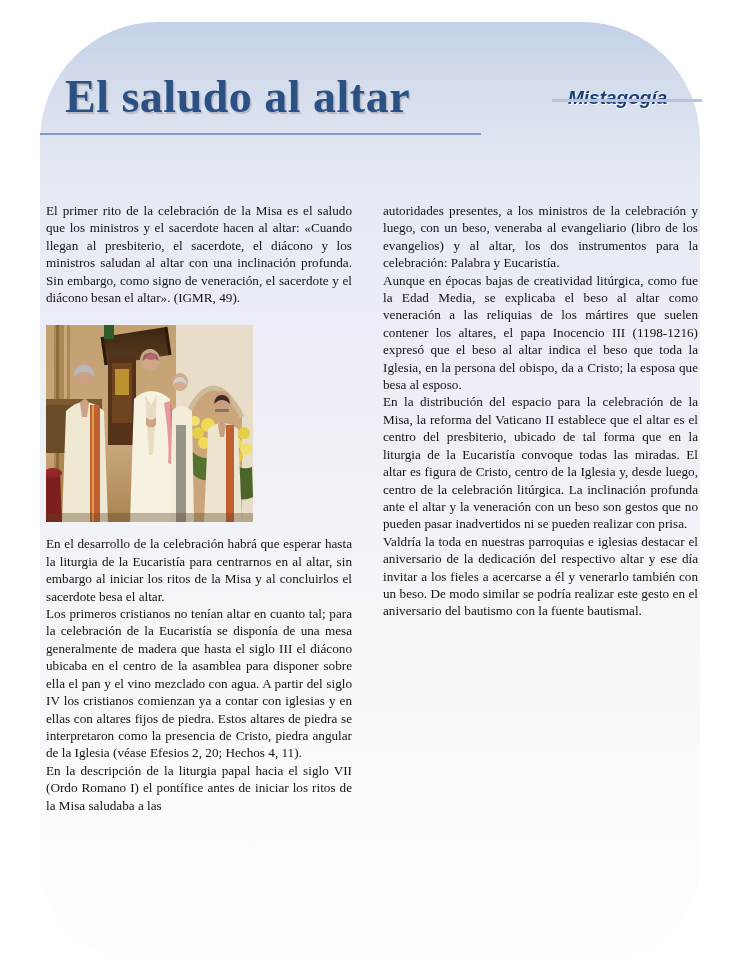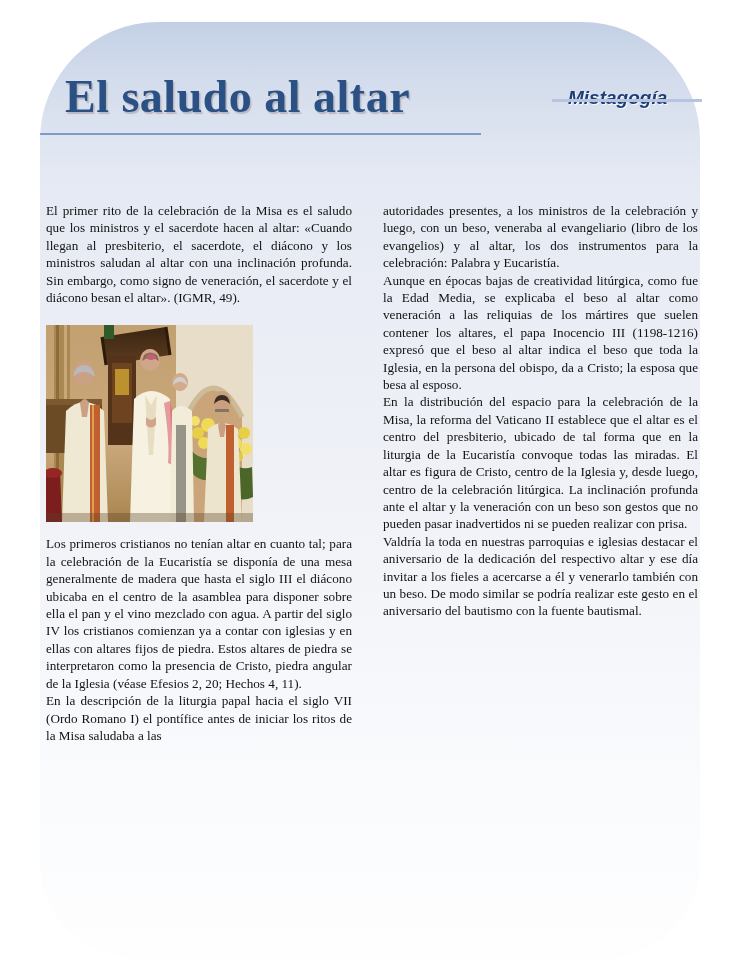--- a/index.html
+++ b/index.html
@@ -132,20 +132,21 @@
             <path d="M172 100 q4 -6 8 0 l-2 12 l-4 0 Z" fill="#c99f80"></path>
           </g>
 
           <path d="M0 150 L14 146 L16 197 L0 197 Z" fill="#7c1e1e"></path>
           <ellipse cx="7" cy="148" rx="9" ry="5" fill="#962525"></ellipse>
 
           <rect x="0" y="188" width="207" height="9" fill="#5d4326" opacity="0.35"></rect>
         </svg>
       </div>
 
+      <p>En el desarrollo de la celebración habrá que esperar hasta la liturgia de la Eucaristía para centrarnos en al altar, sin embargo al iniciar los ritos de la Misa y al concluirlos el sacerdote besa el altar.</p>
       <p>Los primeros cristianos no tenían altar en cuanto tal; para la celebración de la Eucaristía se disponía de una mesa generalmente de madera que hasta el siglo III el diácono ubicaba en el centro de la asamblea para disponer sobre ella el pan y el vino mezclado con agua. A partir del siglo IV los cristianos comienzan ya a contar con iglesias y en ellas con altares fijos de piedra. Estos altares de piedra se interpretaron como la presencia de Cristo, piedra angular de la Iglesia (véase Efesios 2, 20; Hechos 4, 11).</p>
       <p>En la descripción de la liturgia papal hacia el siglo VII (Ordo Romano I) el pontífice antes de iniciar los ritos de la Misa saludaba a las</p>
     </div>
 
     <div class="col col-right">
       <p>autoridades presentes, a los ministros de la celebración y luego, con un beso, veneraba al evangeliario (libro de los evangelios) y al altar, los dos instrumentos para la celebración: Palabra y Eucaristía.</p>
       <p>Aunque en épocas bajas de creatividad litúrgica, como fue la Edad Media, se explicaba el beso al altar como veneración a las reliquias de los mártires que suelen contener los altares, el papa Inocencio III (1198-1216) expresó que el beso al altar indica el beso que toda la Iglesia, en la persona del obispo, da a Cristo; la esposa que besa al esposo.</p>
       <p>En la distribución del espacio para la celebración de la Misa, la reforma del Vaticano II establece que el altar es el centro del presbiterio, ubicado de tal forma que en la liturgia de la Eucaristía convoque todas las miradas. El altar es figura de Cristo, centro de la Iglesia y, desde luego, centro de la celebración litúrgica. La inclinación profunda ante el altar y la veneración con un beso son gestos que no pueden pasar inadvertidos ni se pueden realizar con prisa.</p>
       <p>Valdría la toda en nuestras parroquias e iglesias destacar el aniversario de la dedicación del respectivo altar y ese día invitar a los fieles a acercarse a él y venerarlo también con un beso. De modo similar se podría realizar este gesto en el aniversario del bautismo con la fuente bautismal.</p>
     </div>

